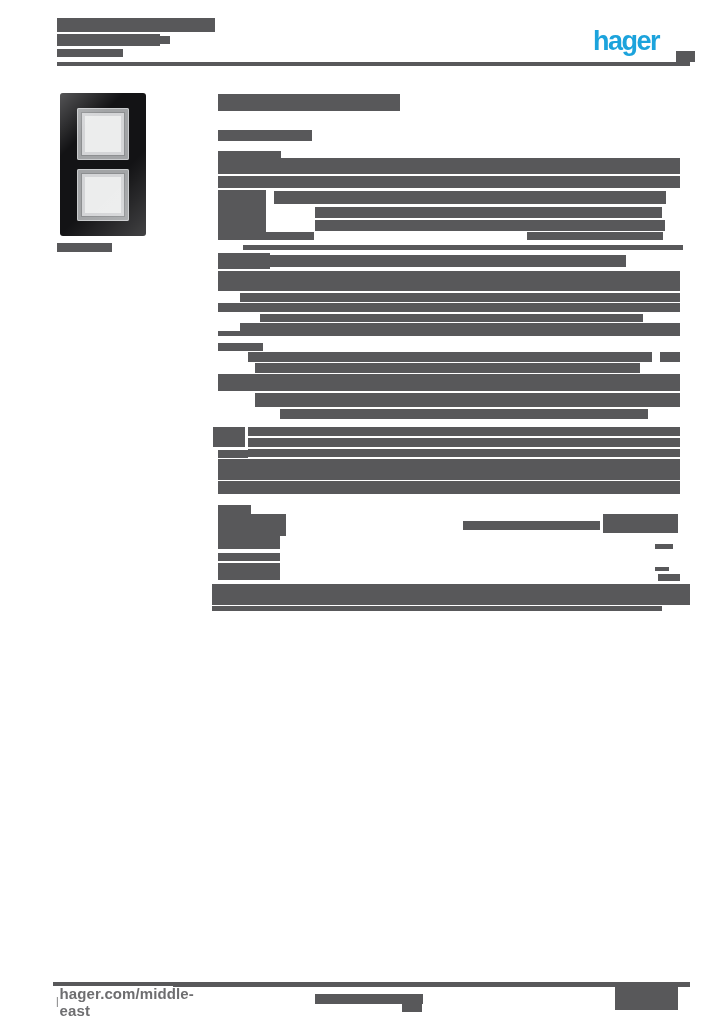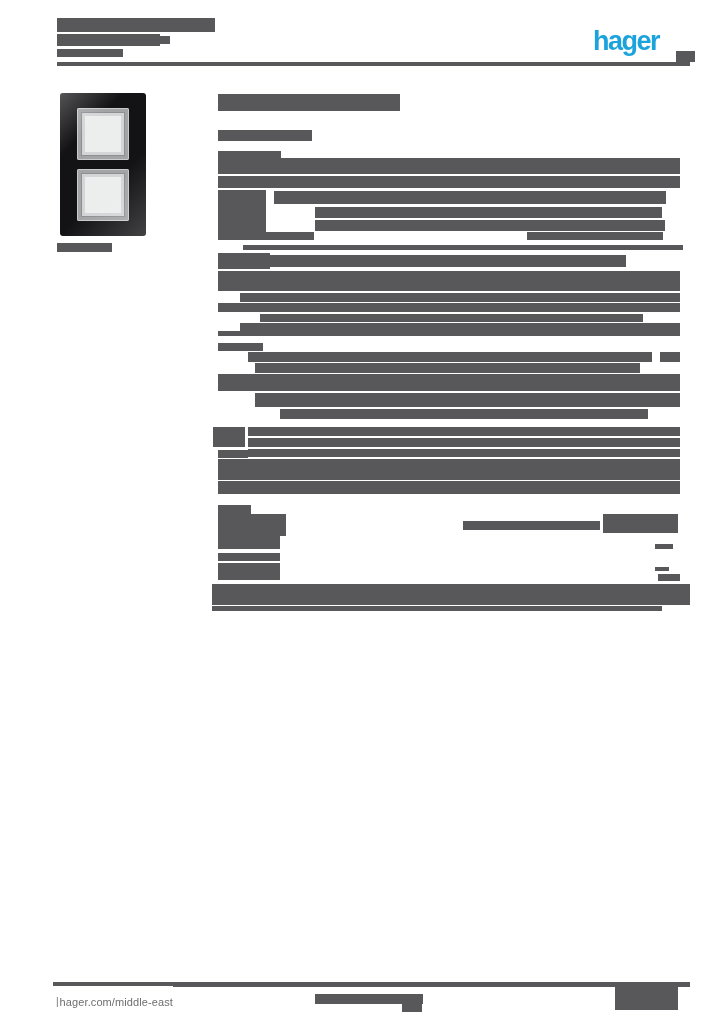--- a/index.html
+++ b/index.html
@@ -42,22 +42,22 @@
     background:linear-gradient(135deg, rgba(255,255,255,0.28) 0%, rgba(255,255,255,0) 28%,
                rgba(255,255,255,0) 62%, rgba(255,255,255,0.20) 100%);
   }
   
   .footer-link-box {
     position:absolute; left:53px; top:986px; width:120px; height:31px;
     background:#ffffff; display:flex; align-items:center; z-index:3;
   }
   .footer-link-prefix { color:#6e6e70; font-size:10px; margin:0 1px 0 3px; }
   .footer-link {
-    color:#6e6e70; font-size:11px; letter-spacing:0.1px; text-decoration:none;
-    pointer-events:auto; cursor:pointer;
+    color:#6e6e70; font-size:15px; letter-spacing:0.1px; text-decoration:none;
+    pointer-events:auto; cursor:pointer;font-weight:bold;
   }
 </style>
 </head>
 <body>
 
 <div class="page">
 
   <div class="layer">
       <div class="bar" style="left: 57px; top: 18px; width: 158px; height: 14px;"></div>
       <div class="bar" style="left: 57px; top: 34px; width: 103px; height: 12px;"></div>

